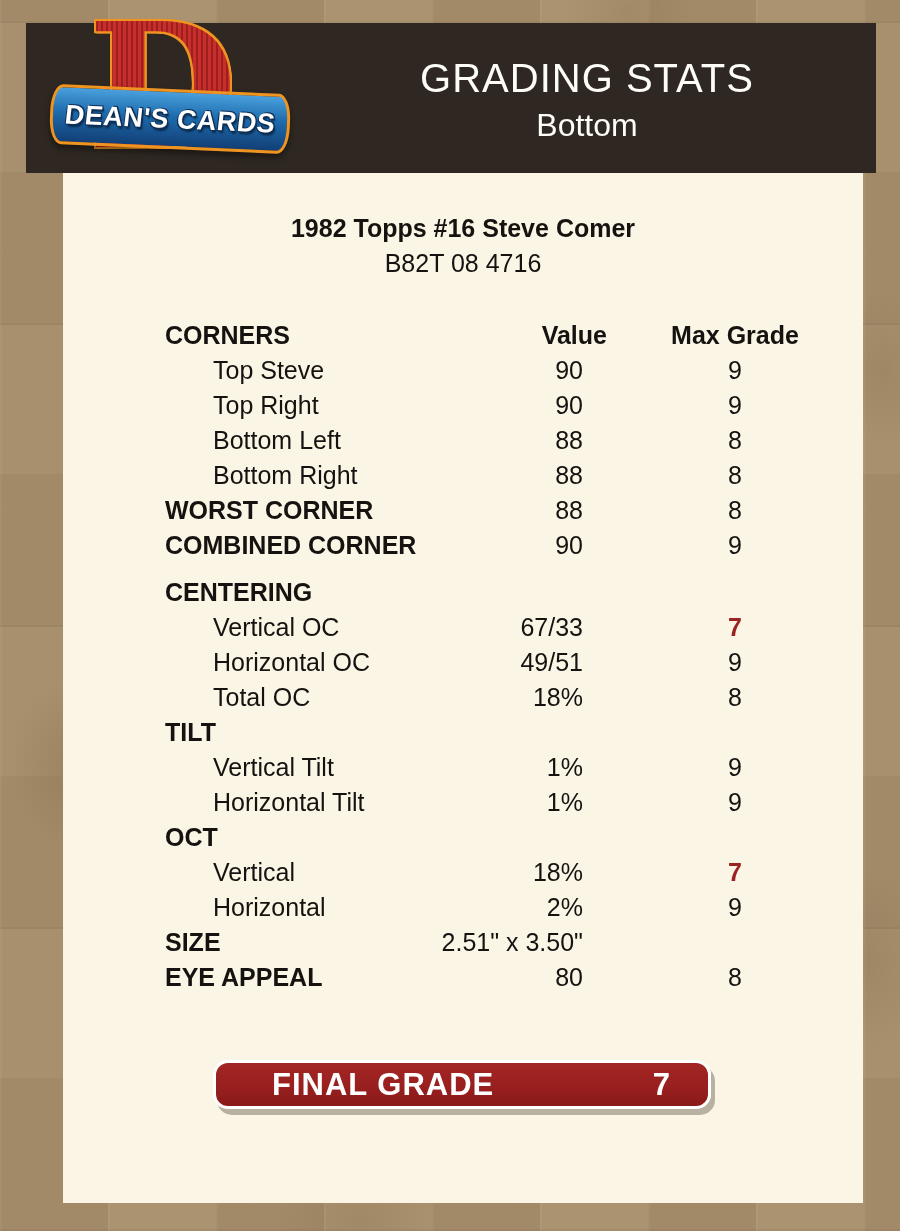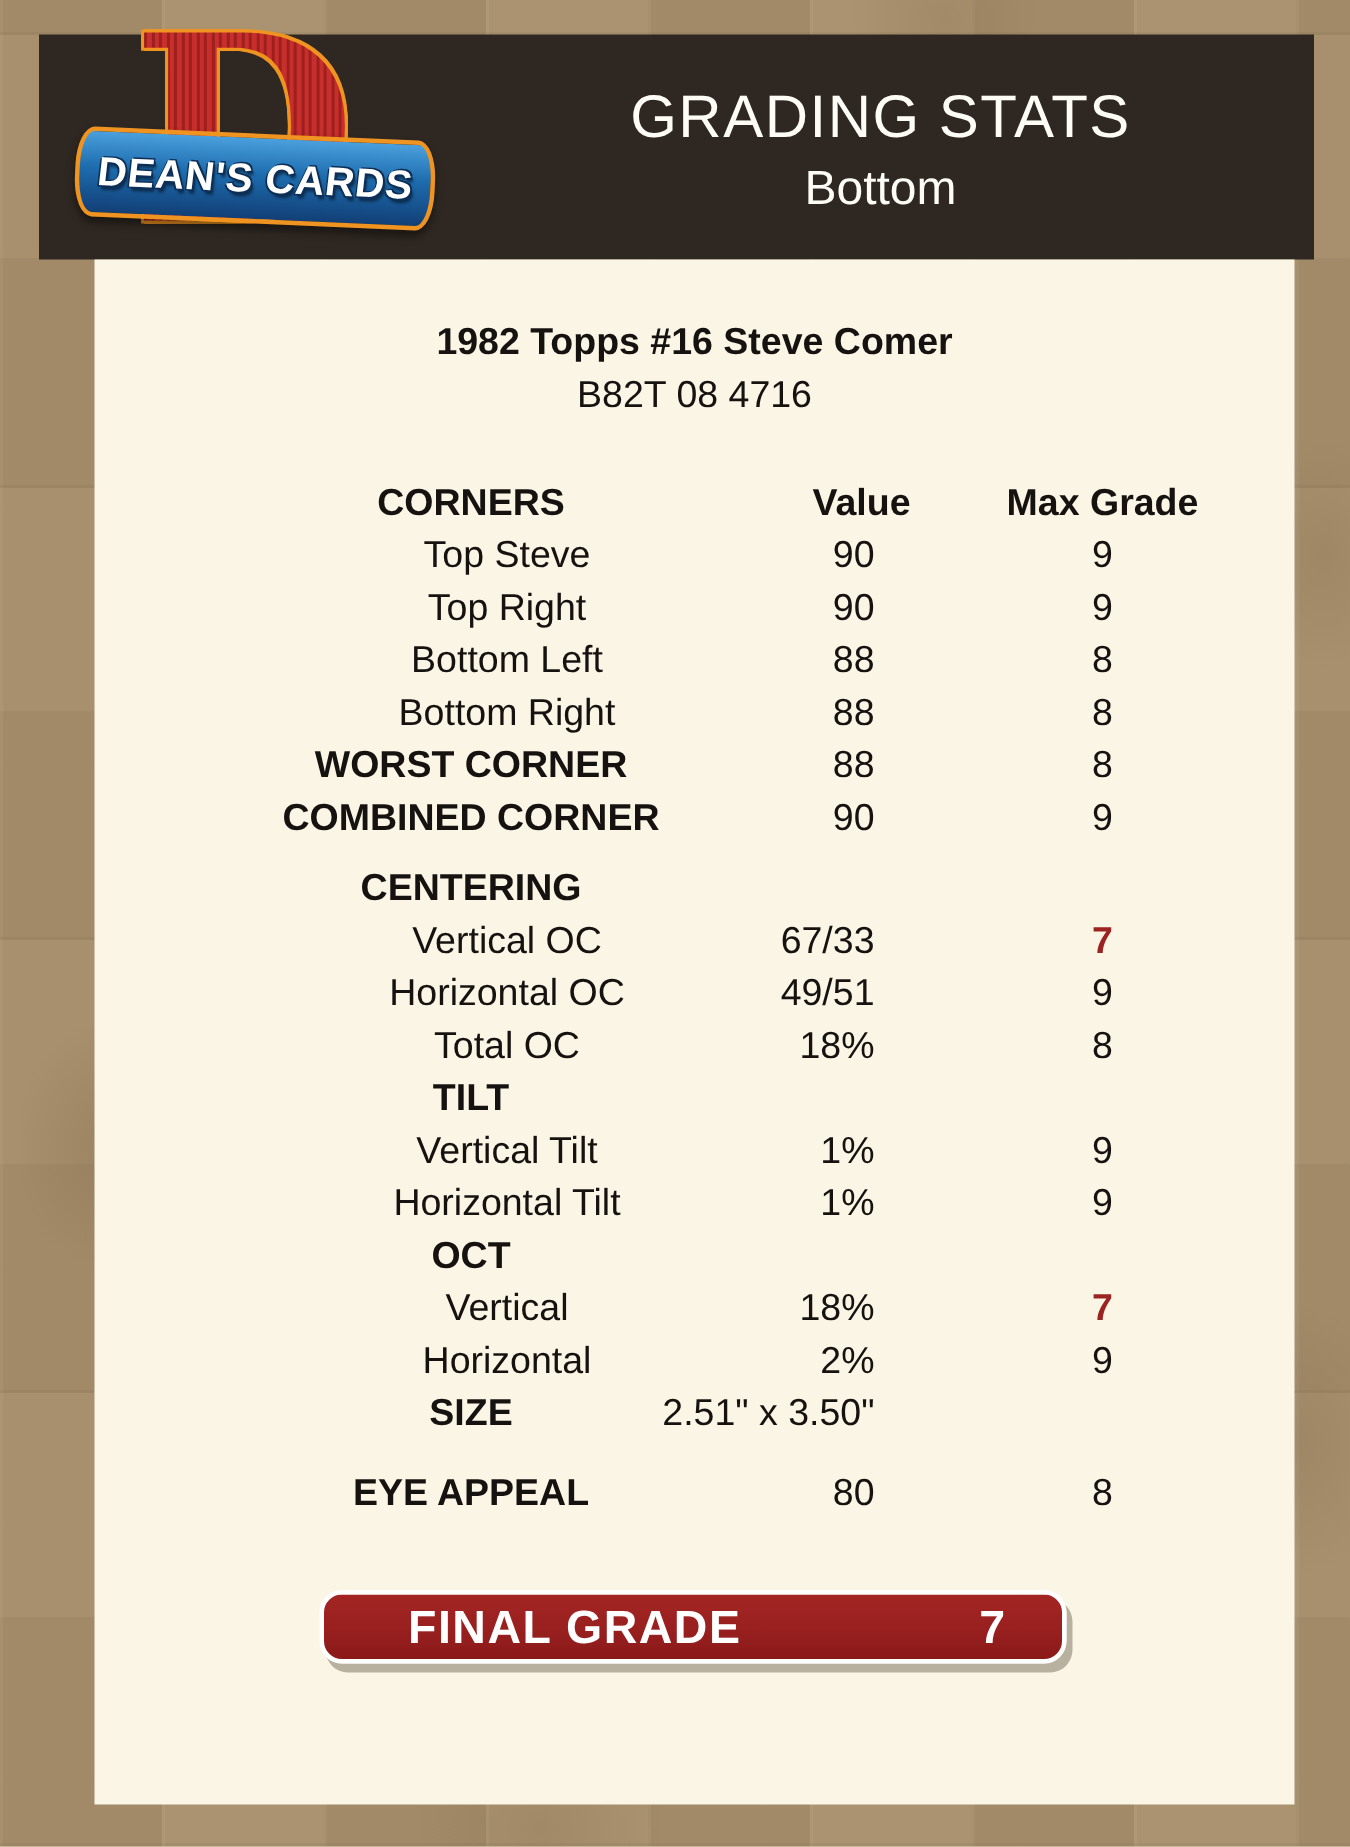--- a/index.html
+++ b/index.html
@@ -87,22 +87,22 @@
   }
 
   .stats-table{
     margin-left:102px;margin-top:37px;width:698px;
   }
   .t-row{
     display:grid;grid-template-columns:298px 120px 280px;
     height:35px;align-items:center;font-size:25px;
   }
   .t-row.gap-sm{margin-top:12px;}
-  .t-row.gap-lg{margin-top:18px;}
-  .cell-label{white-space:nowrap;text-align:center;}
+  .t-row.gap-lg{}
+  .cell-label{white-space:nowrap;}
   .cell-label.bold{font-weight:bold;}
   .cell-label.indent{padding-left:48px;}
   .cell-value{position:relative;height:35px;}
   .cell-value span{
     position:absolute;right:0;top:0;line-height:35px;white-space:nowrap;
   }
   .cell-max{padding-left:24px;text-align:center;}
   .cell-max.red{color:#9b2423;font-weight:bold;}
   .h-section{font-weight:bold;}
   .h-value{font-weight:bold;text-align:right;transform:translateX(24px);}

